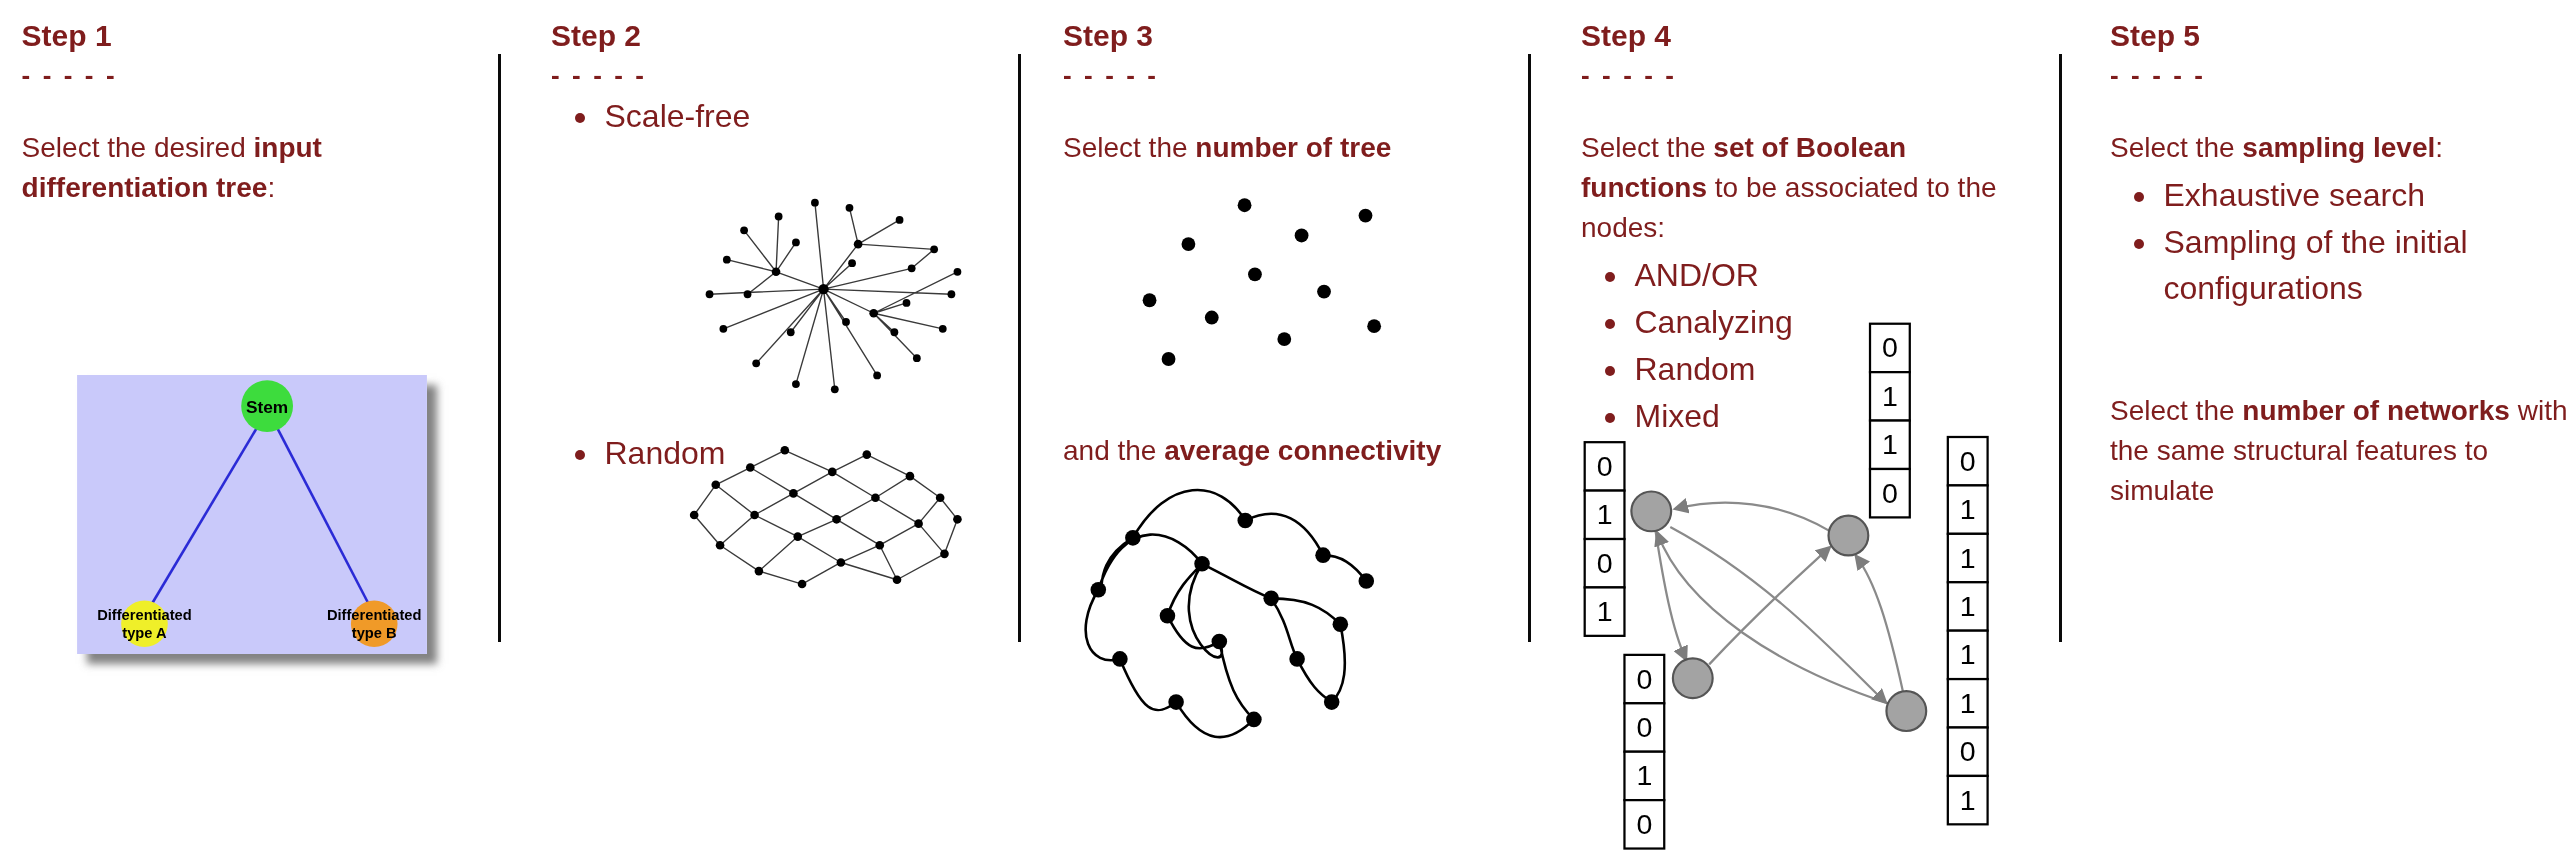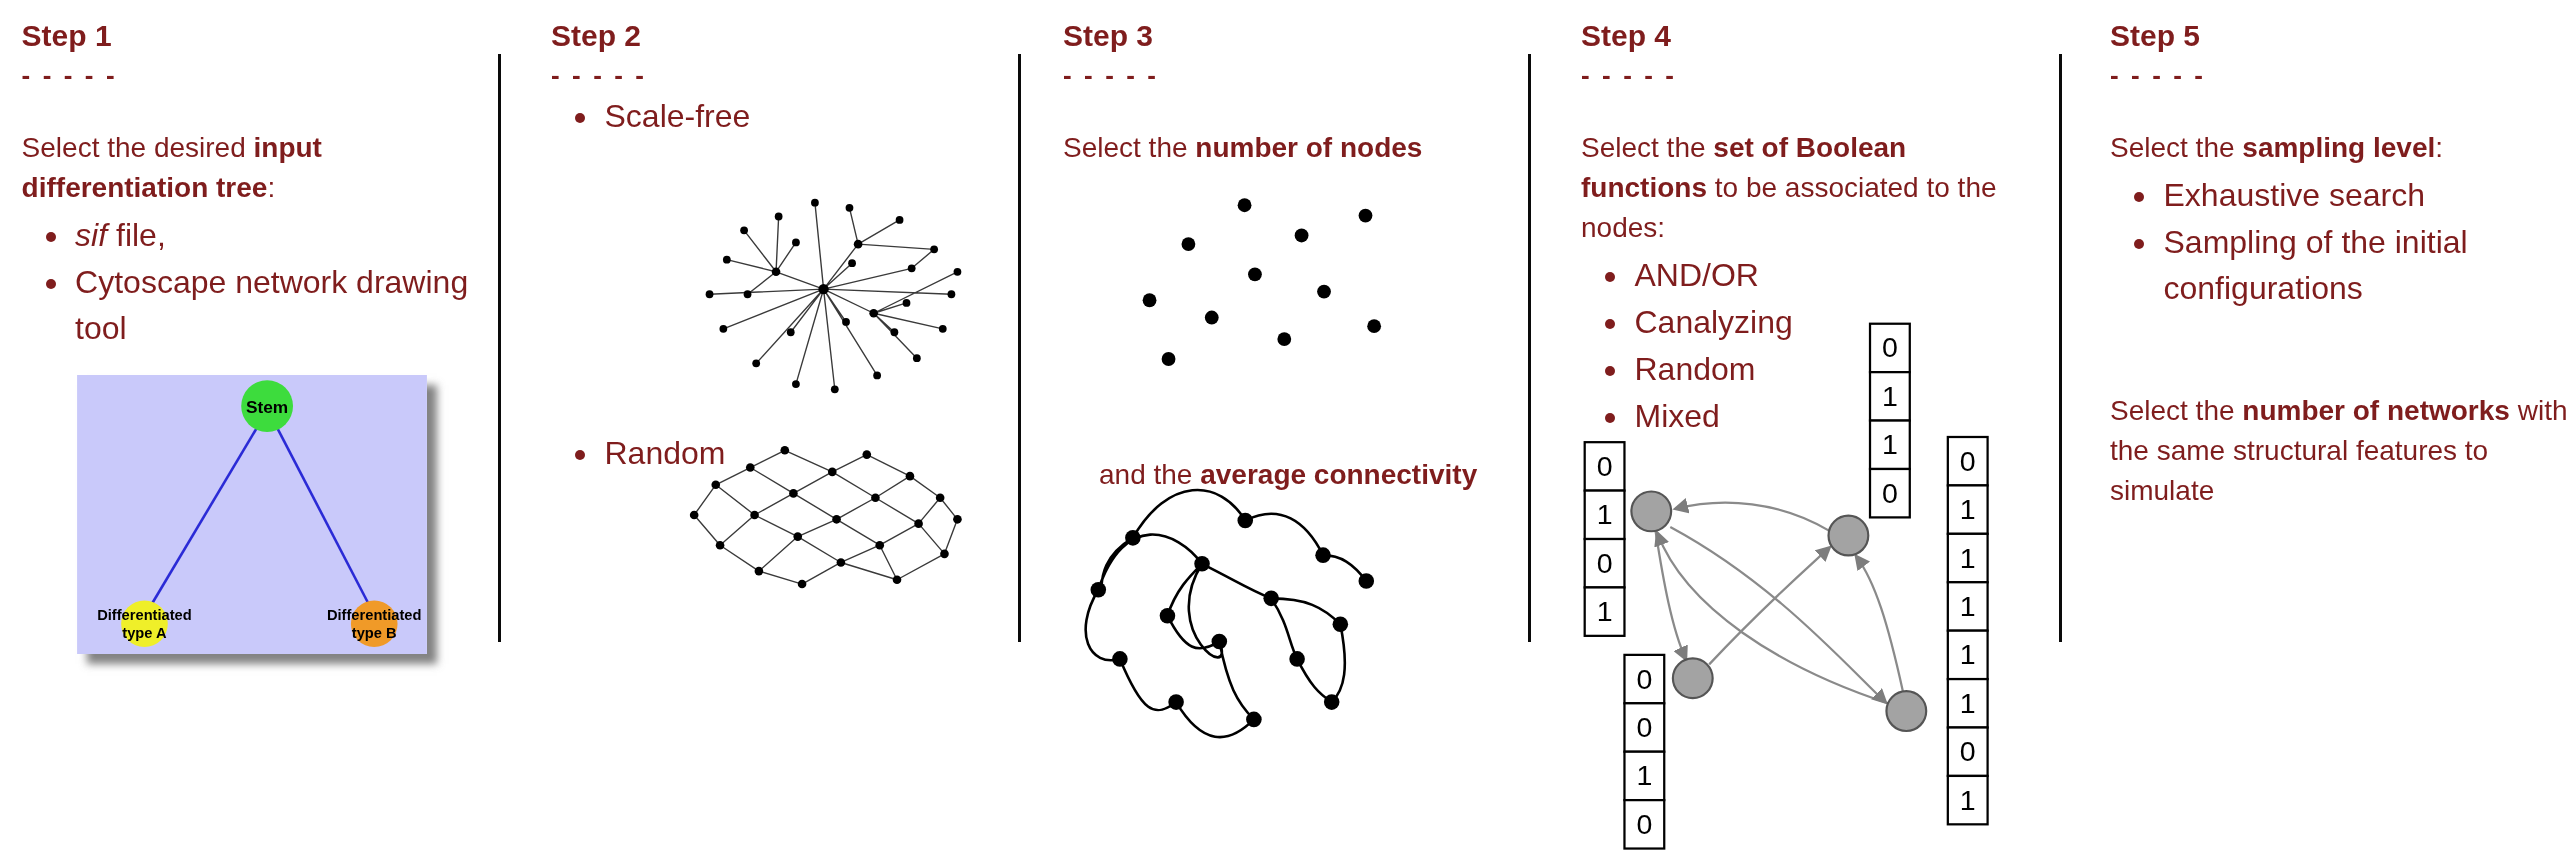--- a/index.html
+++ b/index.html
@@ -43,24 +43,20 @@
 
   <div class="vline" style="left:498px;"></div>
   <div class="vline" style="left:1018px;"></div>
   <div class="vline" style="left:1528px;"></div>
   <div class="vline" style="left:2059px;"></div>
 
   <section class="col" style="left:21.6px;width:450px;height:822px;">
     <h2 class="step-title">Step 1</h2>
     <div class="dashes">- - - - -</div>
     <p class="intro"><span>Select the desired </span><b>input differentiation tree</b><span>:</span></p>
-    <ul class="bullets">
-      <li><i>sif</i><span> file,</span></li>
-      <li><span>Cytoscape network drawing tool</span></li>
-    </ul>
 
     <div class="tree-box" style="left:55px;top:356px;width:350px;height:279px;">
       <svg width="350" height="279" viewBox="0 0 405 323">
         <rect x="0" y="0" width="405" height="323" fill="#c9c9fa"></rect>
         <line x1="210" y1="58" x2="86" y2="266" stroke-width="3" stroke="#2b2bd6"></line>
         <line x1="230" y1="58" x2="338" y2="266" stroke-width="3" stroke="#2b2bd6"></line>
         <circle cx="220" cy="36" r="30" stroke-width="2" fill="#3ddc3d"></circle>
         <circle cx="78" cy="288" r="27" stroke-width="2" fill="#efef29"></circle>
         <circle cx="344" cy="288" r="27" stroke-width="2" fill="#f09a28"></circle>
         <text x="220" y="44" text-anchor="middle" font-size="20" font-weight="bold">Stem</text>
@@ -139,37 +135,37 @@
       <circle class="net-node" cx="275" cy="105" r="5"></circle>
       <circle class="net-node" cx="300" cy="75" r="5"></circle>
       <circle class="net-node" cx="305" cy="140" r="5"></circle>
       <circle class="net-node" cx="320" cy="100" r="5"></circle>
     </svg>
   </section>
 
   <section class="col" style="left:1063px;width:459px;height:822px;">
     <h2 class="step-title">Step 3</h2>
     <div class="dashes">- - - - -</div>
-    <p class="intro"><span>Select the </span><b>number of nodes</b><span></span></p>
+    <p class="intro"><span>Select the </span><b>number of tree</b><span></span></p>
 
     <svg class="abs" style="left:52px;top:160px;" width="279" height="214" viewBox="0 0 323 247">
       <circle class="net-node" cx="40" cy="140" r="8"></circle>
       <circle class="net-node" cx="62" cy="208" r="8"></circle>
       <circle class="net-node" cx="85" cy="75" r="8"></circle>
       <circle class="net-node" cx="112" cy="160" r="8"></circle>
       <circle class="net-node" cx="150" cy="30" r="8"></circle>
       <circle class="net-node" cx="162" cy="110" r="8"></circle>
       <circle class="net-node" cx="196" cy="185" r="8"></circle>
       <circle class="net-node" cx="216" cy="65" r="8"></circle>
       <circle class="net-node" cx="242" cy="130" r="8"></circle>
       <circle class="net-node" cx="290" cy="42" r="8"></circle>
       <circle class="net-node" cx="300" cy="170" r="8"></circle>
     </svg>
 
-    <p class="para abs" style="left:0px;top:436px;width:459px;margin-left:36px;"><span>and the </span><b>average connectivity</b><span></span></p>
+    <p class="para abs" style="left:0px;top:412px;width:459px;"><span>and the </span><b>average connectivity</b><span></span></p>
 
     <svg class="abs" style="left:8.7px;top:467px;" width="337" height="255" viewBox="0 0 389 295">
       <path class="curve-edge" d="M30,120 C60,30 120,50 150,90 M70,60 C110,-10 170,-10 200,40 M30,120 C0,170 20,210 55,200 M55,200 C80,260 95,270 120,250 M120,250 C150,300 180,300 210,270 M110,150 C120,120 135,105 150,90 M110,150 C130,190 145,195 170,180 M170,180 C180,230 190,250 210,270 M150,90 C190,110 205,120 230,130 M200,40 C240,20 270,40 290,80 M230,130 C250,160 250,180 260,200 M230,130 C270,130 290,140 310,160 M290,80 C310,80 325,90 340,110 M310,160 C320,210 315,235 300,250 M260,200 C275,230 285,240 300,250 M150,90 C100,170 190,230 170,180 M70,60 C20,90 40,130 30,120"></path>
       <circle class="net-node" cx="30" cy="120" r="9"></circle>
       <circle class="net-node" cx="55" cy="200" r="9"></circle>
       <circle class="net-node" cx="70" cy="60" r="9"></circle>
       <circle class="net-node" cx="110" cy="150" r="9"></circle>
       <circle class="net-node" cx="120" cy="250" r="9"></circle>
       <circle class="net-node" cx="150" cy="90" r="9"></circle>
       <circle class="net-node" cx="170" cy="180" r="9"></circle>

